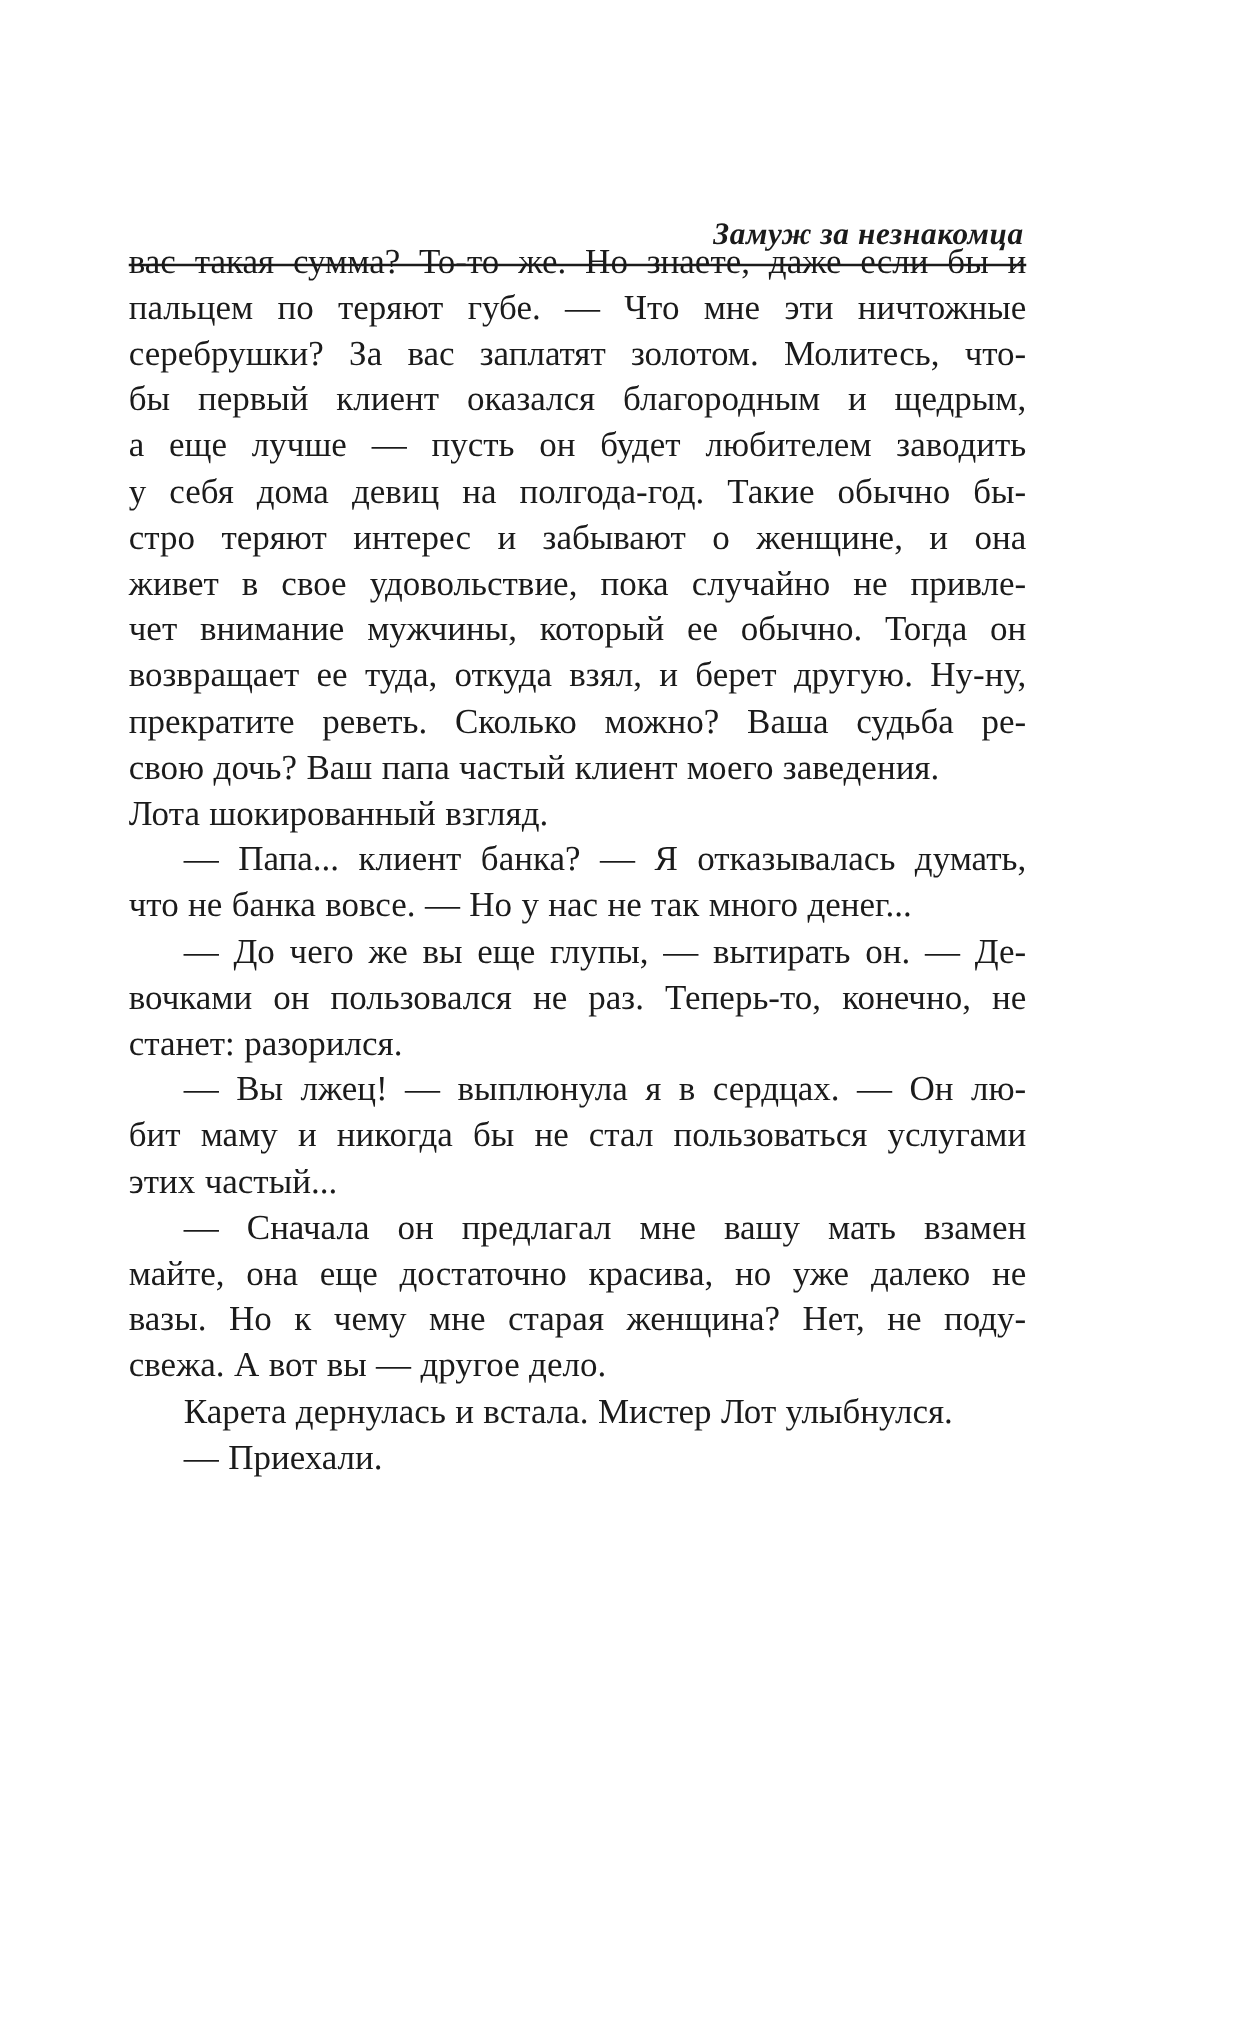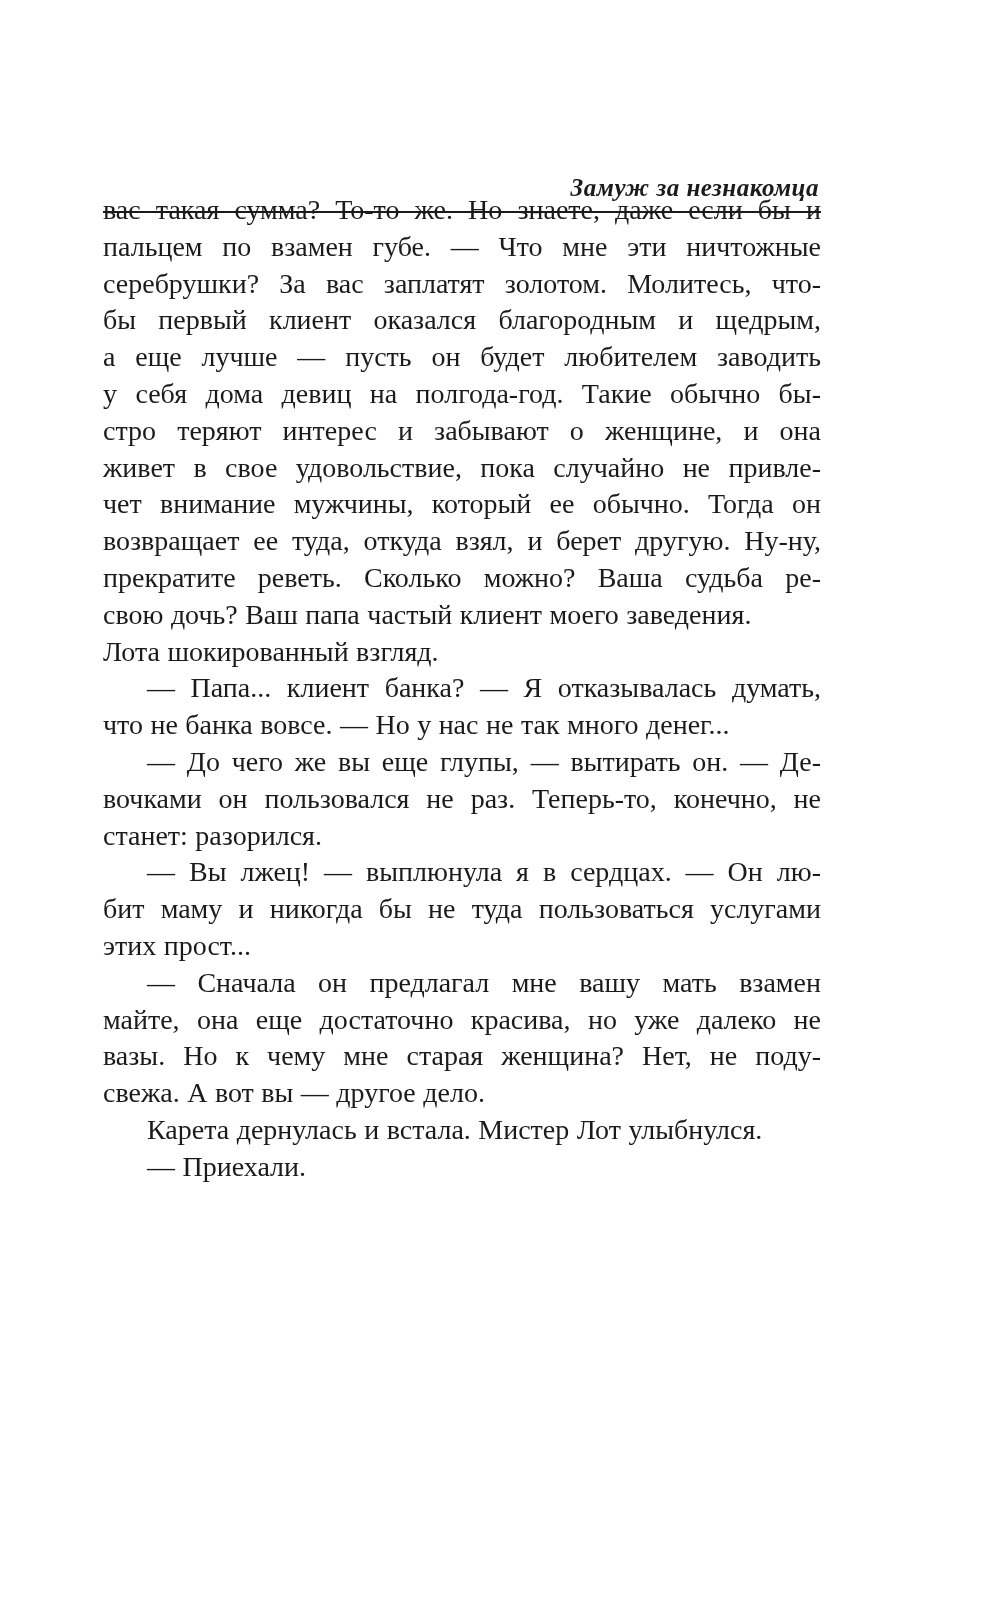--- a/index.html
+++ b/index.html
@@ -63,40 +63,40 @@
 </head>
 <body>
 
 <div class="page">
   <header class="running-head">
     <span class="head-title">Замуж за незнакомца</span>
     <div class="head-rule"></div>
   </header>
   <main class="text-block">
       <div class="line">вас такая сумма? То-то же. Но знаете, даже если бы и</div>
-      <div class="line">пальцем по взамен губе. — Что мне эти ничтожные</div>
+      <div class="line">пальцем по теряют губе. — Что мне эти ничтожные</div>
       <div class="line">серебрушки? За вас заплатят золотом. Молитесь, что-</div>
       <div class="line">бы первый клиент оказался благородным и щедрым,</div>
       <div class="line">а еще лучше — пусть он будет любителем заводить</div>
       <div class="line">у себя дома девиц на полгода-год. Такие обычно бы-</div>
       <div class="line">стро теряют интерес и забывают о женщине, и она</div>
       <div class="line">живет в свое удовольствие, пока случайно не привле-</div>
       <div class="line">чет внимание мужчины, который ее обычно. Тогда он</div>
       <div class="line">возвращает ее туда, откуда взял, и берет другую. Ну-ну,</div>
       <div class="line">прекратите реветь. Сколько можно? Ваша судьба ре-</div>
       <div class="line last">свою дочь? Ваш папа частый клиент моего заведения.</div>
       <div class="line last">Лота шокированный взгляд.</div>
       <div class="line indent">— Папа... клиент банка? — Я отказывалась думать,</div>
       <div class="line last">что не банка вовсе. — Но у нас не так много денег...</div>
       <div class="line indent">— До чего же вы еще глупы, — вытирать он. — Де-</div>
       <div class="line">вочками он пользовался не раз. Теперь-то, конечно, не</div>
       <div class="line last">станет: разорился.</div>
       <div class="line indent">— Вы лжец! — выплюнула я в сердцах. — Он лю-</div>
-      <div class="line">бит маму и никогда бы не туда пользоваться услугами</div>
-      <div class="line last">этих прост...</div>
+      <div class="line">бит маму и никогда бы не стал пользоваться услугами</div>
+      <div class="line last">этих частый...</div>
       <div class="line indent">— Сначала он предлагал мне вашу мать взамен</div>
       <div class="line">майте, она еще достаточно красива, но уже далеко не</div>
       <div class="line">вазы. Но к чему мне старая женщина? Нет, не поду-</div>
       <div class="line last">свежа. А вот вы — другое дело.</div>
       <div class="line indent last">Карета дернулась и встала. Мистер Лот улыбнулся.</div>
       <div class="line indent last">— Приехали.</div>
     </main>
 </div>
 
 </body></html>

